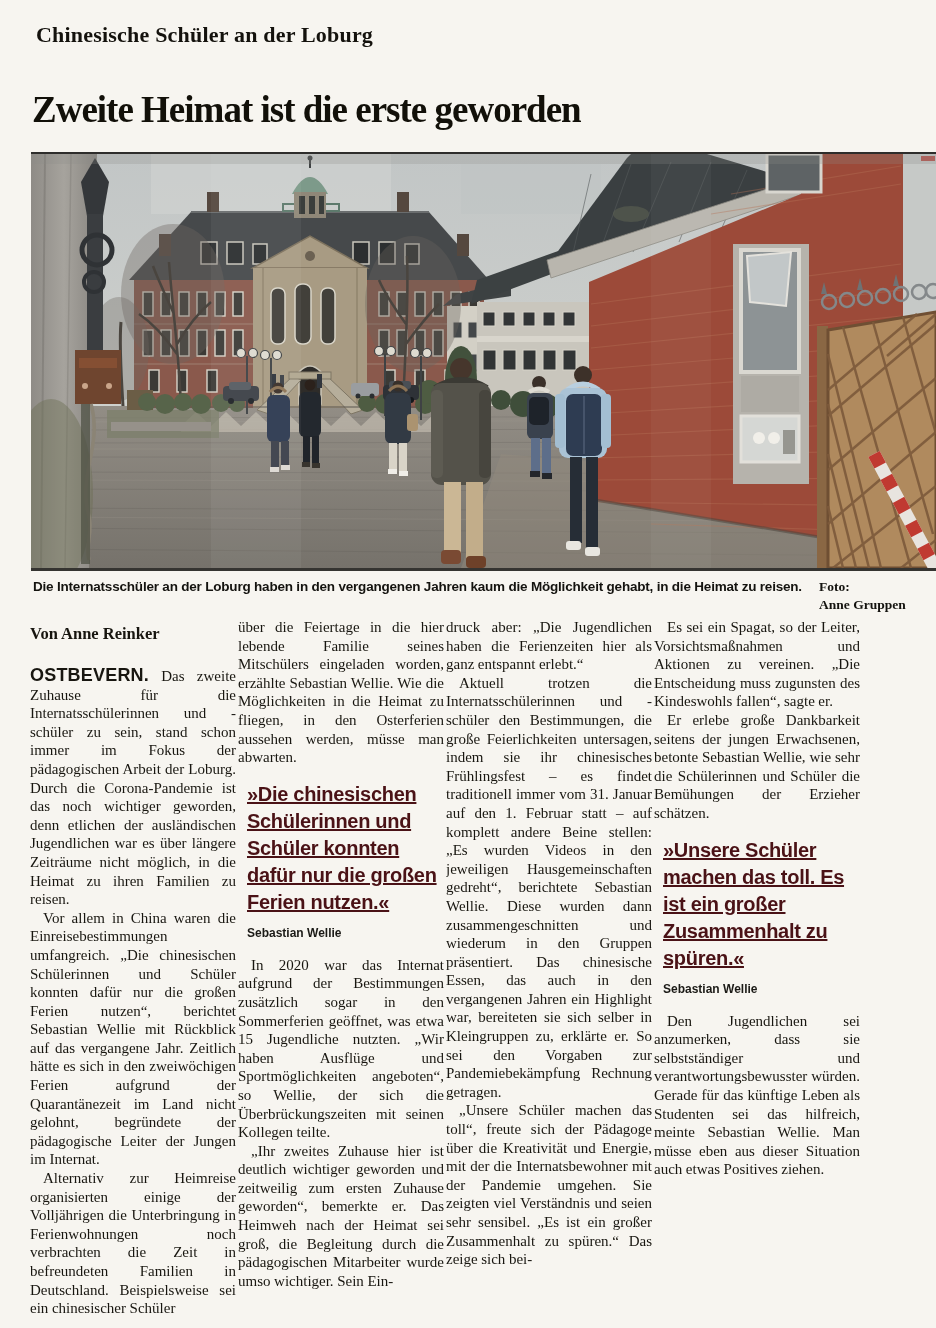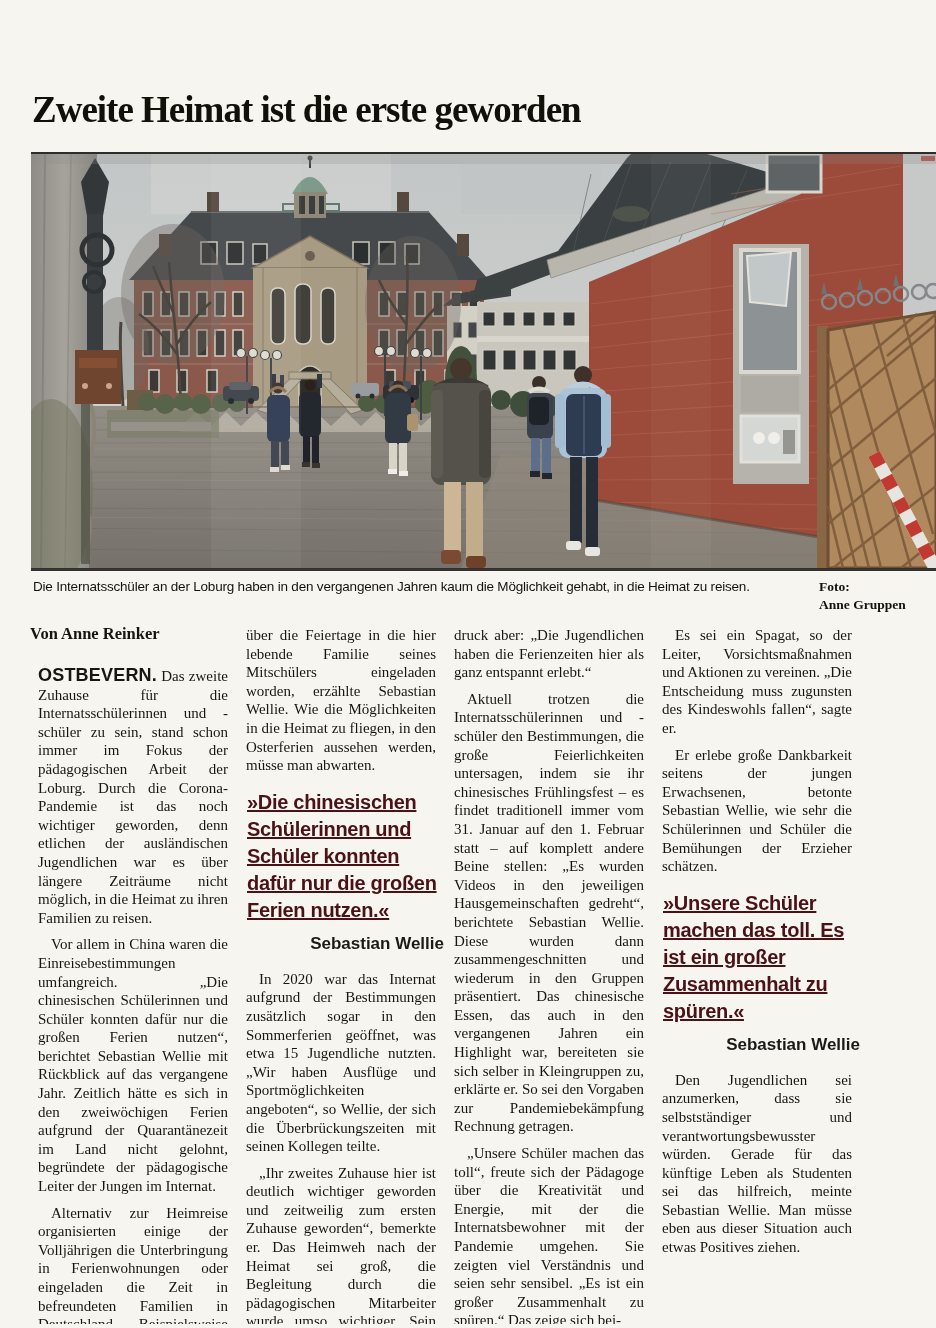--- a/index.html
+++ b/index.html
@@ -3,37 +3,38 @@
 <meta charset="utf-8">
 <style>
   html,body{margin:0;padding:0;}
   body{background:#e8e6e0;font-family:"Liberation Serif",serif;}
   .page{position:relative;width:936px;height:1328px;background:var(--paper,#f7f5f0);overflow:hidden;margin:0 auto;color:#17150f;}
   .kicker{position:absolute;left:36px;top:22px;font-size:22px;font-weight:bold;letter-spacing:.2px;color:#14120d;}
   .headline{position:absolute;left:32px;top:66px;width:890px;font-size:37px;font-weight:bold;letter-spacing:-1px;color:#121009;line-height:1.05;white-space:nowrap;}
   figure.photo{position:absolute;left:31px;top:152px;width:905px;height:414px;margin:0;border-top:2px solid #2e2d2b;border-bottom:3px solid #353431;box-sizing:content-box;background:#c7cac8;}
   figure.photo svg{display:block;width:905px;height:414px;}
   .caption-row{position:absolute;left:33px;top:578px;width:878px;display:flex;align-items:flex-start;font-family:"Liberation Sans",sans-serif;}
-  .caption{flex:1;font-size:13.5px;font-weight:normal;letter-spacing:-0.2px;color:#14130f;padding-right:14px;line-height:1.3;}
+  .caption{flex:1;font-size:13.5px;font-weight:bold;letter-spacing:-0.2px;color:#14130f;padding-right:14px;line-height:1.3;}
   .credit{width:92px;font-size:13.5px;font-weight:bold;color:#14130f;line-height:1.35;font-family:Liberation Serif, serif;}
   .body-cols{position:absolute;left:30px;top:618px;width:882px;display:flex;gap:2px;}
   .column{flex:0 0 206px;width:206px;height:706px;overflow:hidden;}
   .byline{font-size:16.5px;font-weight:bold;margin:6px 0 22px 0;}
-  p.para{margin:8px;font-size:15px;line-height:18.6px;text-align:justify;hyphens:auto;-webkit-hyphens:auto;word-spacing:-0.2px;color:#181610;}
+  p.para{margin:0;font-size:15px;line-height:18.6px;text-align:justify;hyphens:auto;-webkit-hyphens:auto;word-spacing:-0.2px;color:#181610;}
   p.para.indent{text-indent:13px;}
   .lead{font-family:Liberation Sans, sans-serif;font-weight:bold;font-size:18px;letter-spacing:.2px;}
   .pullquote{margin:14px 0 16px 0;padding-left:9px;}
   .pq-text{margin:0 0 10px 0;font-family:"Liberation Sans",sans-serif;font-weight:bold;font-size:20px;line-height:27px;letter-spacing:-0.3px;color:var(--pullquote,#4a1216);text-decoration:underline;}
-  .pq-attr{margin:0;font-family:"Liberation Sans",sans-serif;font-weight:600;font-size:17px;color:#1b1a16;text-align:right;}
+  .pq-attr{margin:0;font-family:"Liberation Sans",sans-serif;font-weight:600;font-size:12px;color:#1b1a16;}
 </style>
 </head>
 <body>
 
 <div class="page">
 
+  <div class="kicker">Chinesische Schüler an der Loburg</div>
   <h1 class="headline">Zweite Heimat ist die erste geworden</h1>
 
   <figure class="photo">
     <svg viewBox="0 0 905 414" preserveAspectRatio="none">
       <defs>
         <linearGradient id="sky" x1="0" y1="0" x2="0" y2="1">
           <stop offset="0" stop-color="#c2c6c6"></stop>
             <stop offset="0.6" stop-color="#c9ccca"></stop>
             <stop offset="1" stop-color="#cfd1cd"></stop>
         </linearGradient>
@@ -451,21 +452,21 @@
       <div>Anne Gruppen</div>
     </div>
   </div>
 
   <div class="body-cols">
 
     <div class="column">
       <p class="byline">Von Anne Reinker</p>
       <p class="para"><span class="lead">OSTBEVERN.</span><span> Das zweite Zuhause für die Internatsschülerinnen und -schüler zu sein, stand schon immer im Fokus der pädagogischen Arbeit der Loburg. Durch die Corona-Pandemie ist das noch wichtiger geworden, denn etlichen der ausländischen Jugendlichen war es über längere Zeiträume nicht möglich, in die Heimat zu ihren Familien zu reisen.</span></p>
       <p class="para indent">Vor allem in China waren die Einreisebestimmungen umfangreich. „Die chinesischen Schülerinnen und Schüler konnten dafür nur die großen Ferien nutzen“, berichtet Sebastian Wellie mit Rückblick auf das vergangene Jahr. Zeitlich hätte es sich in den zweiwöchigen Ferien aufgrund der Quarantänezeit im Land nicht gelohnt, begründete der pädagogische Leiter der Jungen im Internat.</p>
-      <p class="para indent">Alternativ zur Heimreise organisierten einige der Volljährigen die Unterbringung in Ferienwohnungen oder eingeladen die Zeit in befreundeten Familien in Deutschland. Beispielsweise sei ein chinesischer Schüler</p>
+      <p class="para indent">Alternativ zur Heimreise organisierten einige der Volljährigen die Unterbringung in Ferienwohnungen noch verbrachten die Zeit in befreundeten Familien in Deutschland. Beispielsweise sei ein chinesischer Schüler</p>
     </div>
 
     <div class="column">
       <p class="para">über die Feiertage in die hier lebende Familie seines Mitschülers eingeladen worden, erzählte Sebastian Wellie. Wie die Möglichkeiten in die Heimat zu fliegen, in den Osterferien aussehen werden, müsse man abwarten.</p>
       <div class="pullquote">
         <p class="pq-text">»Die chinesischen Schülerinnen und Schüler konnten dafür nur die großen Ferien nutzen.«</p>
         <p class="pq-attr">Sebastian Wellie</p>
       </div>
       <p class="para indent">In 2020 war das Internat aufgrund der Bestimmungen zusätzlich sogar in den Sommerferien geöffnet, was etwa 15 Jugendliche nutzten. „Wir haben Ausflüge und Sportmöglichkeiten angeboten“, so Wellie, der sich die Überbrückungszeiten mit seinen Kollegen teilte.</p>
       <p class="para indent">„Ihr zweites Zuhause hier ist deutlich wichtiger geworden und zeitweilig zum ersten Zuhause geworden“, bemerkte er. Das Heimweh nach der Heimat sei groß, die Begleitung durch die pädagogischen Mitarbeiter wurde umso wichtiger. Sein Ein-</p>

